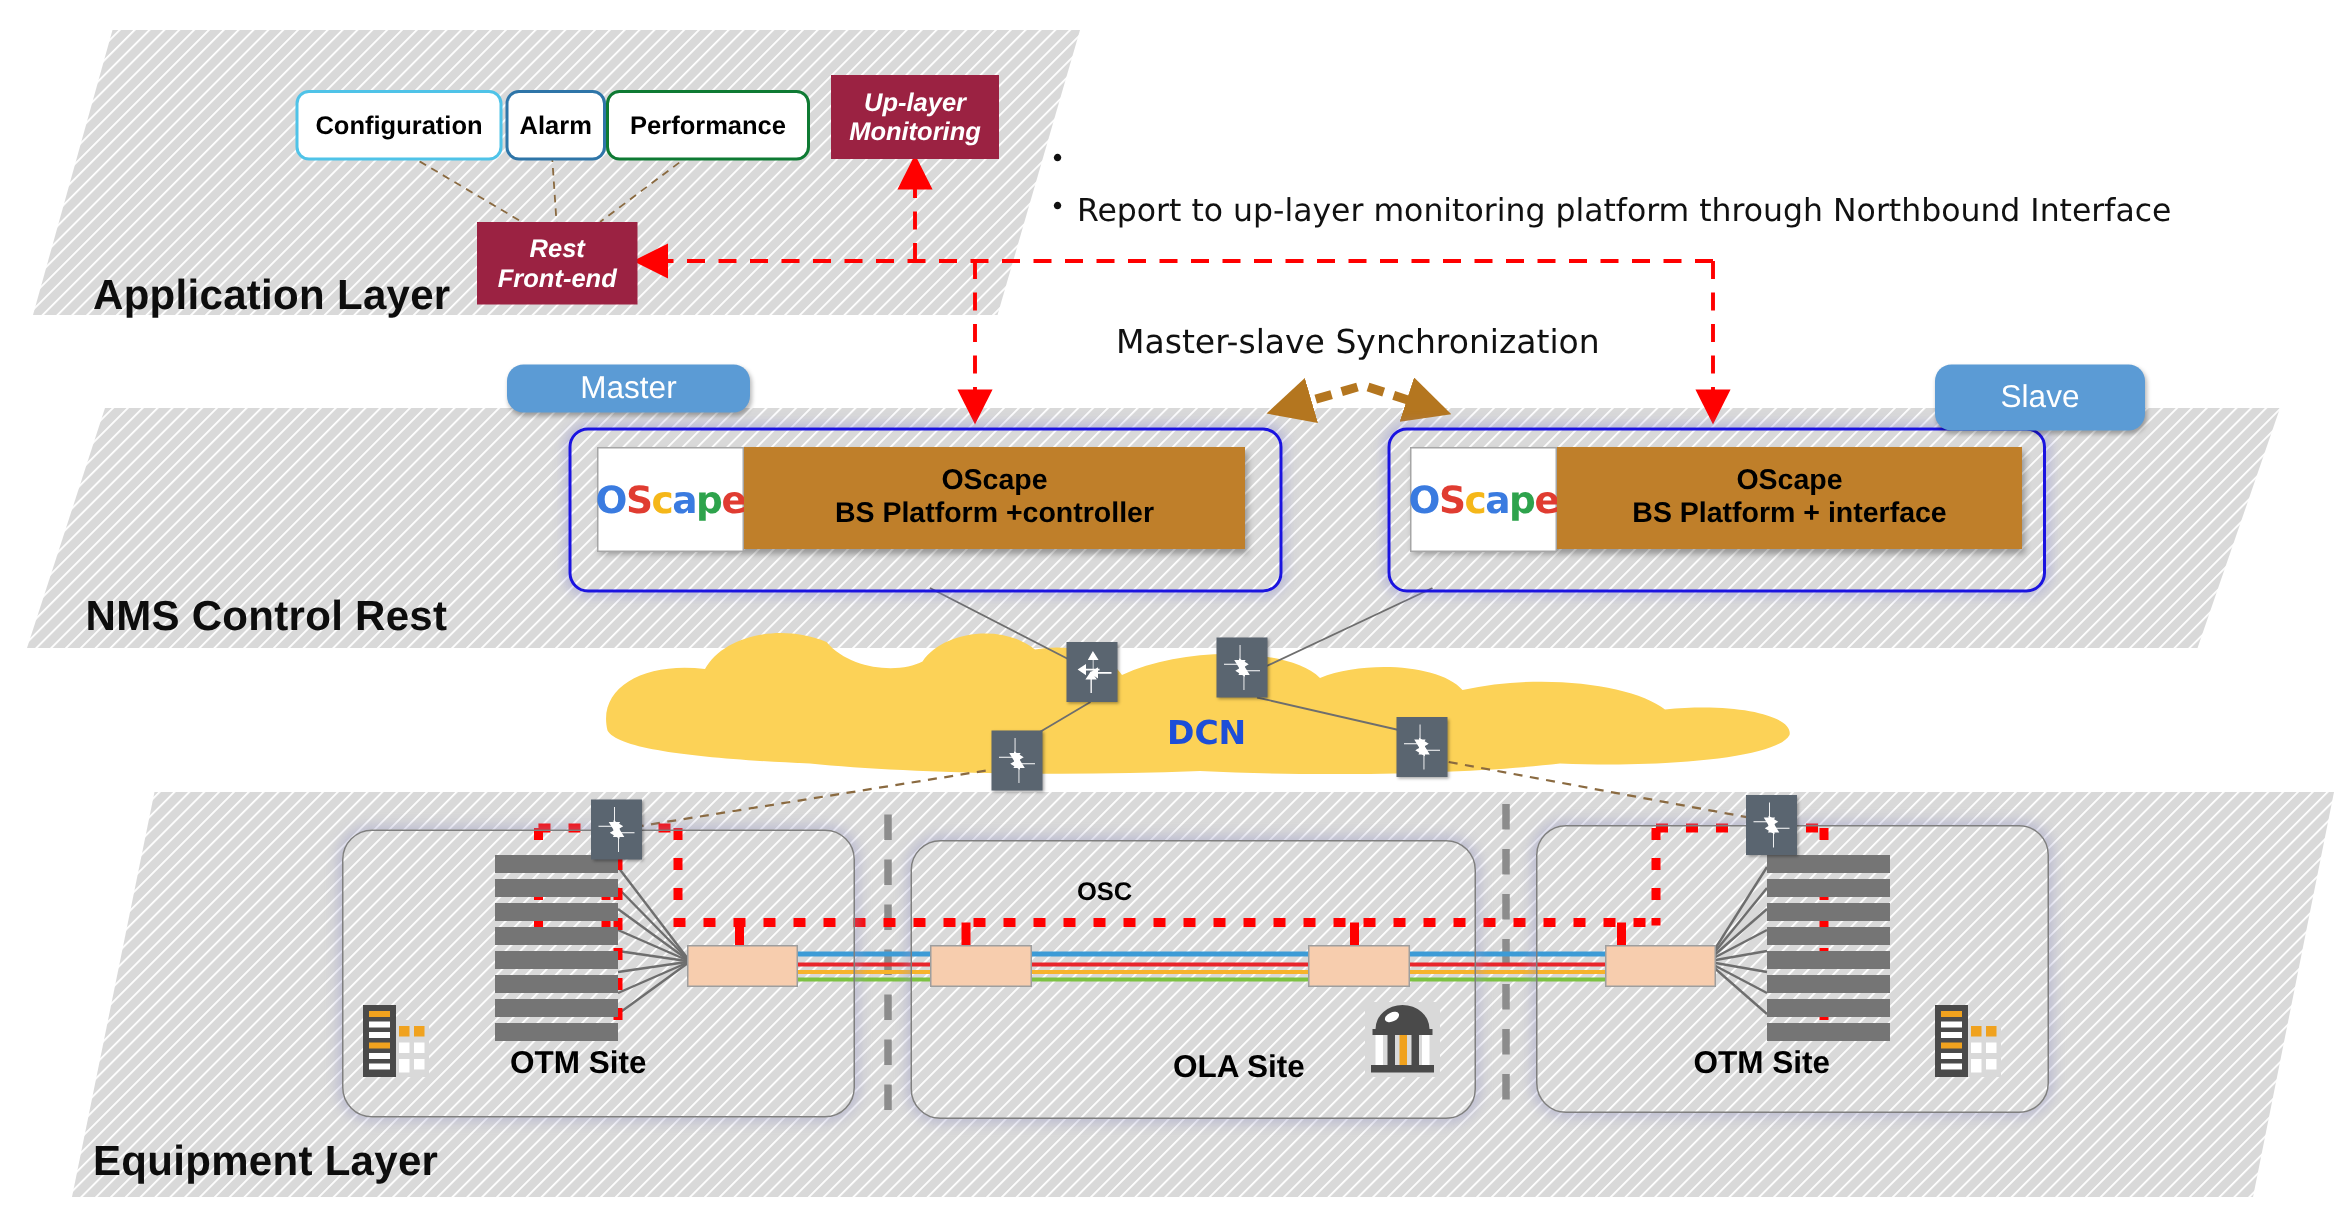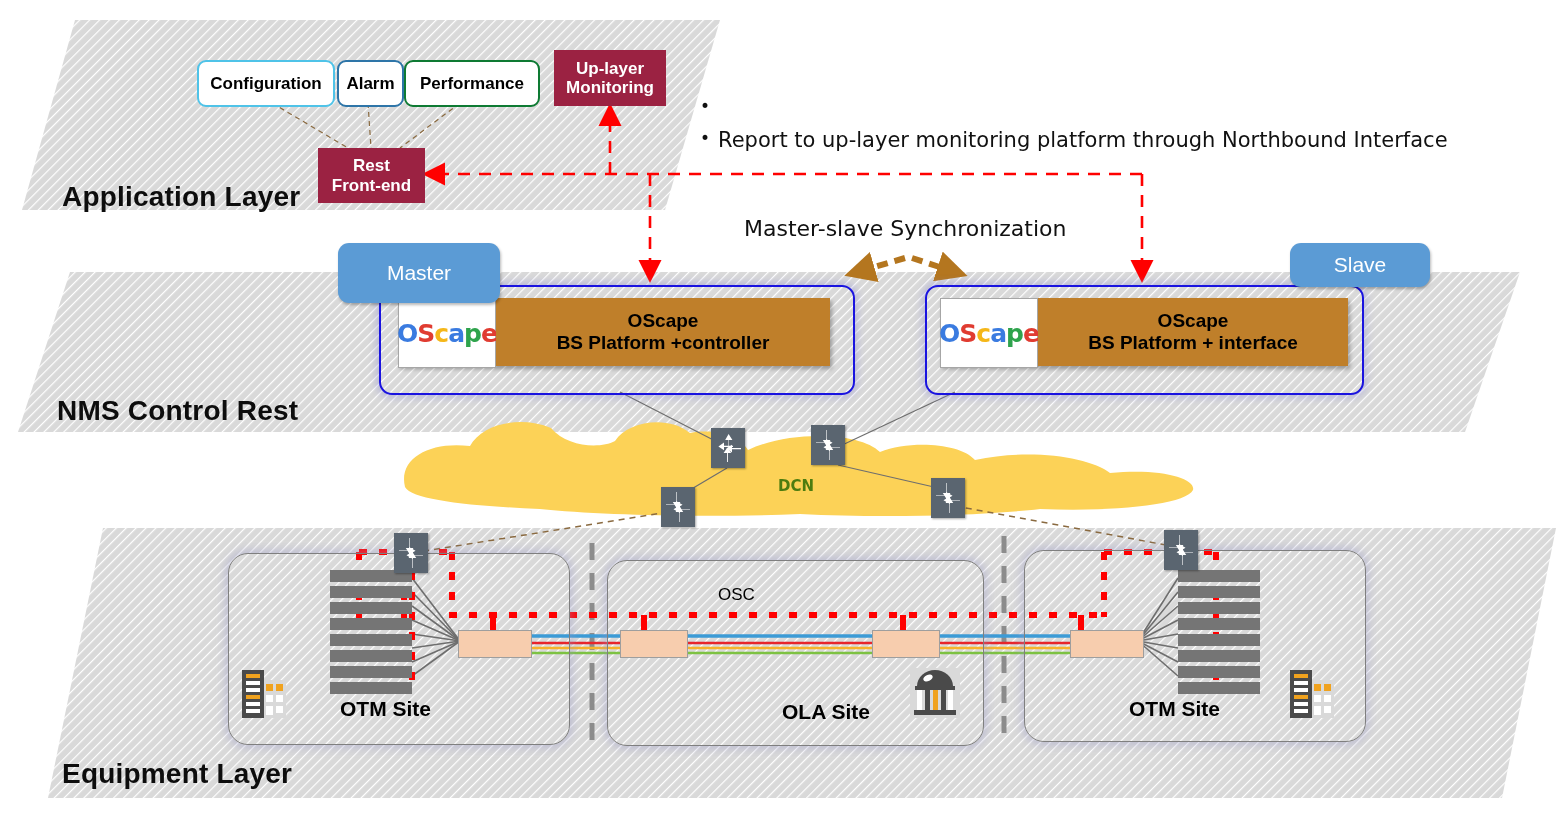--- a/index.html
+++ b/index.html
@@ -17,21 +17,21 @@
   
   .appbox{position:absolute;background:#ffffff;border-radius:9px;
           display:flex;align-items:center;justify-content:center;
           font-weight:bold;font-size:17px;color:#000;white-space:nowrap;z-index:8;}
   .appbox.cfg{border:2.5px solid #4FC3E8;}
   .appbox.alm{border:2.5px solid #2E75A8;}
   .appbox.perf{border:2.5px solid #0E7A33;text-align:center;}
 
   .darkred{position:absolute;background:#9B2242;color:#fff;font-weight:bold;
            display:flex;flex-direction:column;align-items:center;justify-content:center;
-           text-align:center;line-height:1.12;font-size:17px;z-index:8;}
+           text-align:center;line-height:1.12;font-size:17px;z-index:8;font-style:italic;}
 
   
   .pill{position:absolute;background:#5B9BD5;border-radius:11px;color:#fff;
         font-size:21px;display:flex;align-items:center;justify-content:center;
         z-index:9;box-shadow:1px 2px 3px rgba(0,0,0,.28);}
 
   
   .nodeframe{position:absolute;border:2px solid #1A13E0;border-radius:13px;
              background:transparent;z-index:7;
              box-shadow:0 0 7px 3px rgba(140,140,215,.40);}
@@ -39,34 +39,34 @@
              box-shadow:2px 3px 4px rgba(0,0,0,.30);}
   .logobox{background:#fff;border:1px solid #A6A6A6;display:flex;
            align-items:center;justify-content:center;}
   .logotext{font-family:"DejaVu Sans",sans-serif;font-weight:bold;font-size:25px;
             letter-spacing:-1px;line-height:1;}
   .nodetxt{background:#BF7F2A;display:flex;flex-direction:column;align-items:center;
            justify-content:center;color:#000;font-weight:bold;font-size:19px;
            line-height:1.18;text-align:center;white-space:nowrap;}
 
   
-  .dcn-label{position:absolute;font-weight:bold;font-size:15px;color:#4d7c0f;z-index:7;
+  .dcn-label{position:absolute;font-weight:bold;font-size:22px;color:#1d4ed8;z-index:7;
              font-family:"DejaVu Sans",sans-serif;}
 
   
   .router{position:absolute;background:#5A6570;z-index:9;
           box-shadow:1px 1px 2px rgba(0,0,0,.35);}
 
   
   .sitecard{position:absolute;border:1.6px solid #7F7F7F;border-radius:20px;
             background:transparent;z-index:5;
             box-shadow:0 0 8px 3px rgba(150,150,200,.40);}
   .sitename{position:absolute;font-weight:bold;font-size:21px;color:#000;z-index:8;
             white-space:nowrap;}
-  .osc-label{position:absolute;font-weight:normal;font-size:17px;color:#000;z-index:8;}
+  .osc-label{position:absolute;font-weight:bold;font-size:17px;color:#000;z-index:8;}
 
   
   .rack{position:absolute;z-index:6;}
   .shelf{position:absolute;background:#757575;}
   
   .amp{position:absolute;background:#F7CDAE;border:1.4px solid #9E9E9E;z-index:7;}
 
   
   .bullets{position:absolute;z-index:9;}
   .bl{display:flex;align-items:flex-start;font-size:21px;color:#111;
@@ -232,21 +232,21 @@
   <div class="bl">
     <span class="dot">•</span>
     <span>Report to up-layer monitoring platform through Northbound Interface</span>
   </div>
 </div>
 
 <div class="layer-label" style="left:57px;top:395px;">NMS Control Rest</div>
 
 <div class="sync-label" style="left:744px;top:216px;">Master-slave Synchronization</div>
 
-<div class="pill" style="left:338px;top:243px;width:162px;height:60px;">Master</div>
+<div class="pill" style="left:338px;top:243px;width:162px;height:32px;">Master</div>
 
 <div class="nodeframe" style="left:379px;top:285px;width:472px;height:106px;"></div>
 
 <div class="nodeinner" style="left:398px;top:298px;height:68px;">
   <div class="logobox" style="width:96px;height:68px;">
     <span class="logotext">
       <span style="color:#3A7BE0">O</span><span style="color:#E03C31">S</span><span style="color:#F5B719">c</span><span style="color:#3A7BE0">a</span><span style="color:#2EA34C">p</span><span style="color:#E03C31">e</span>
     </span>
   </div>
   <div class="nodetxt" style="width:334px;height:68px;">

